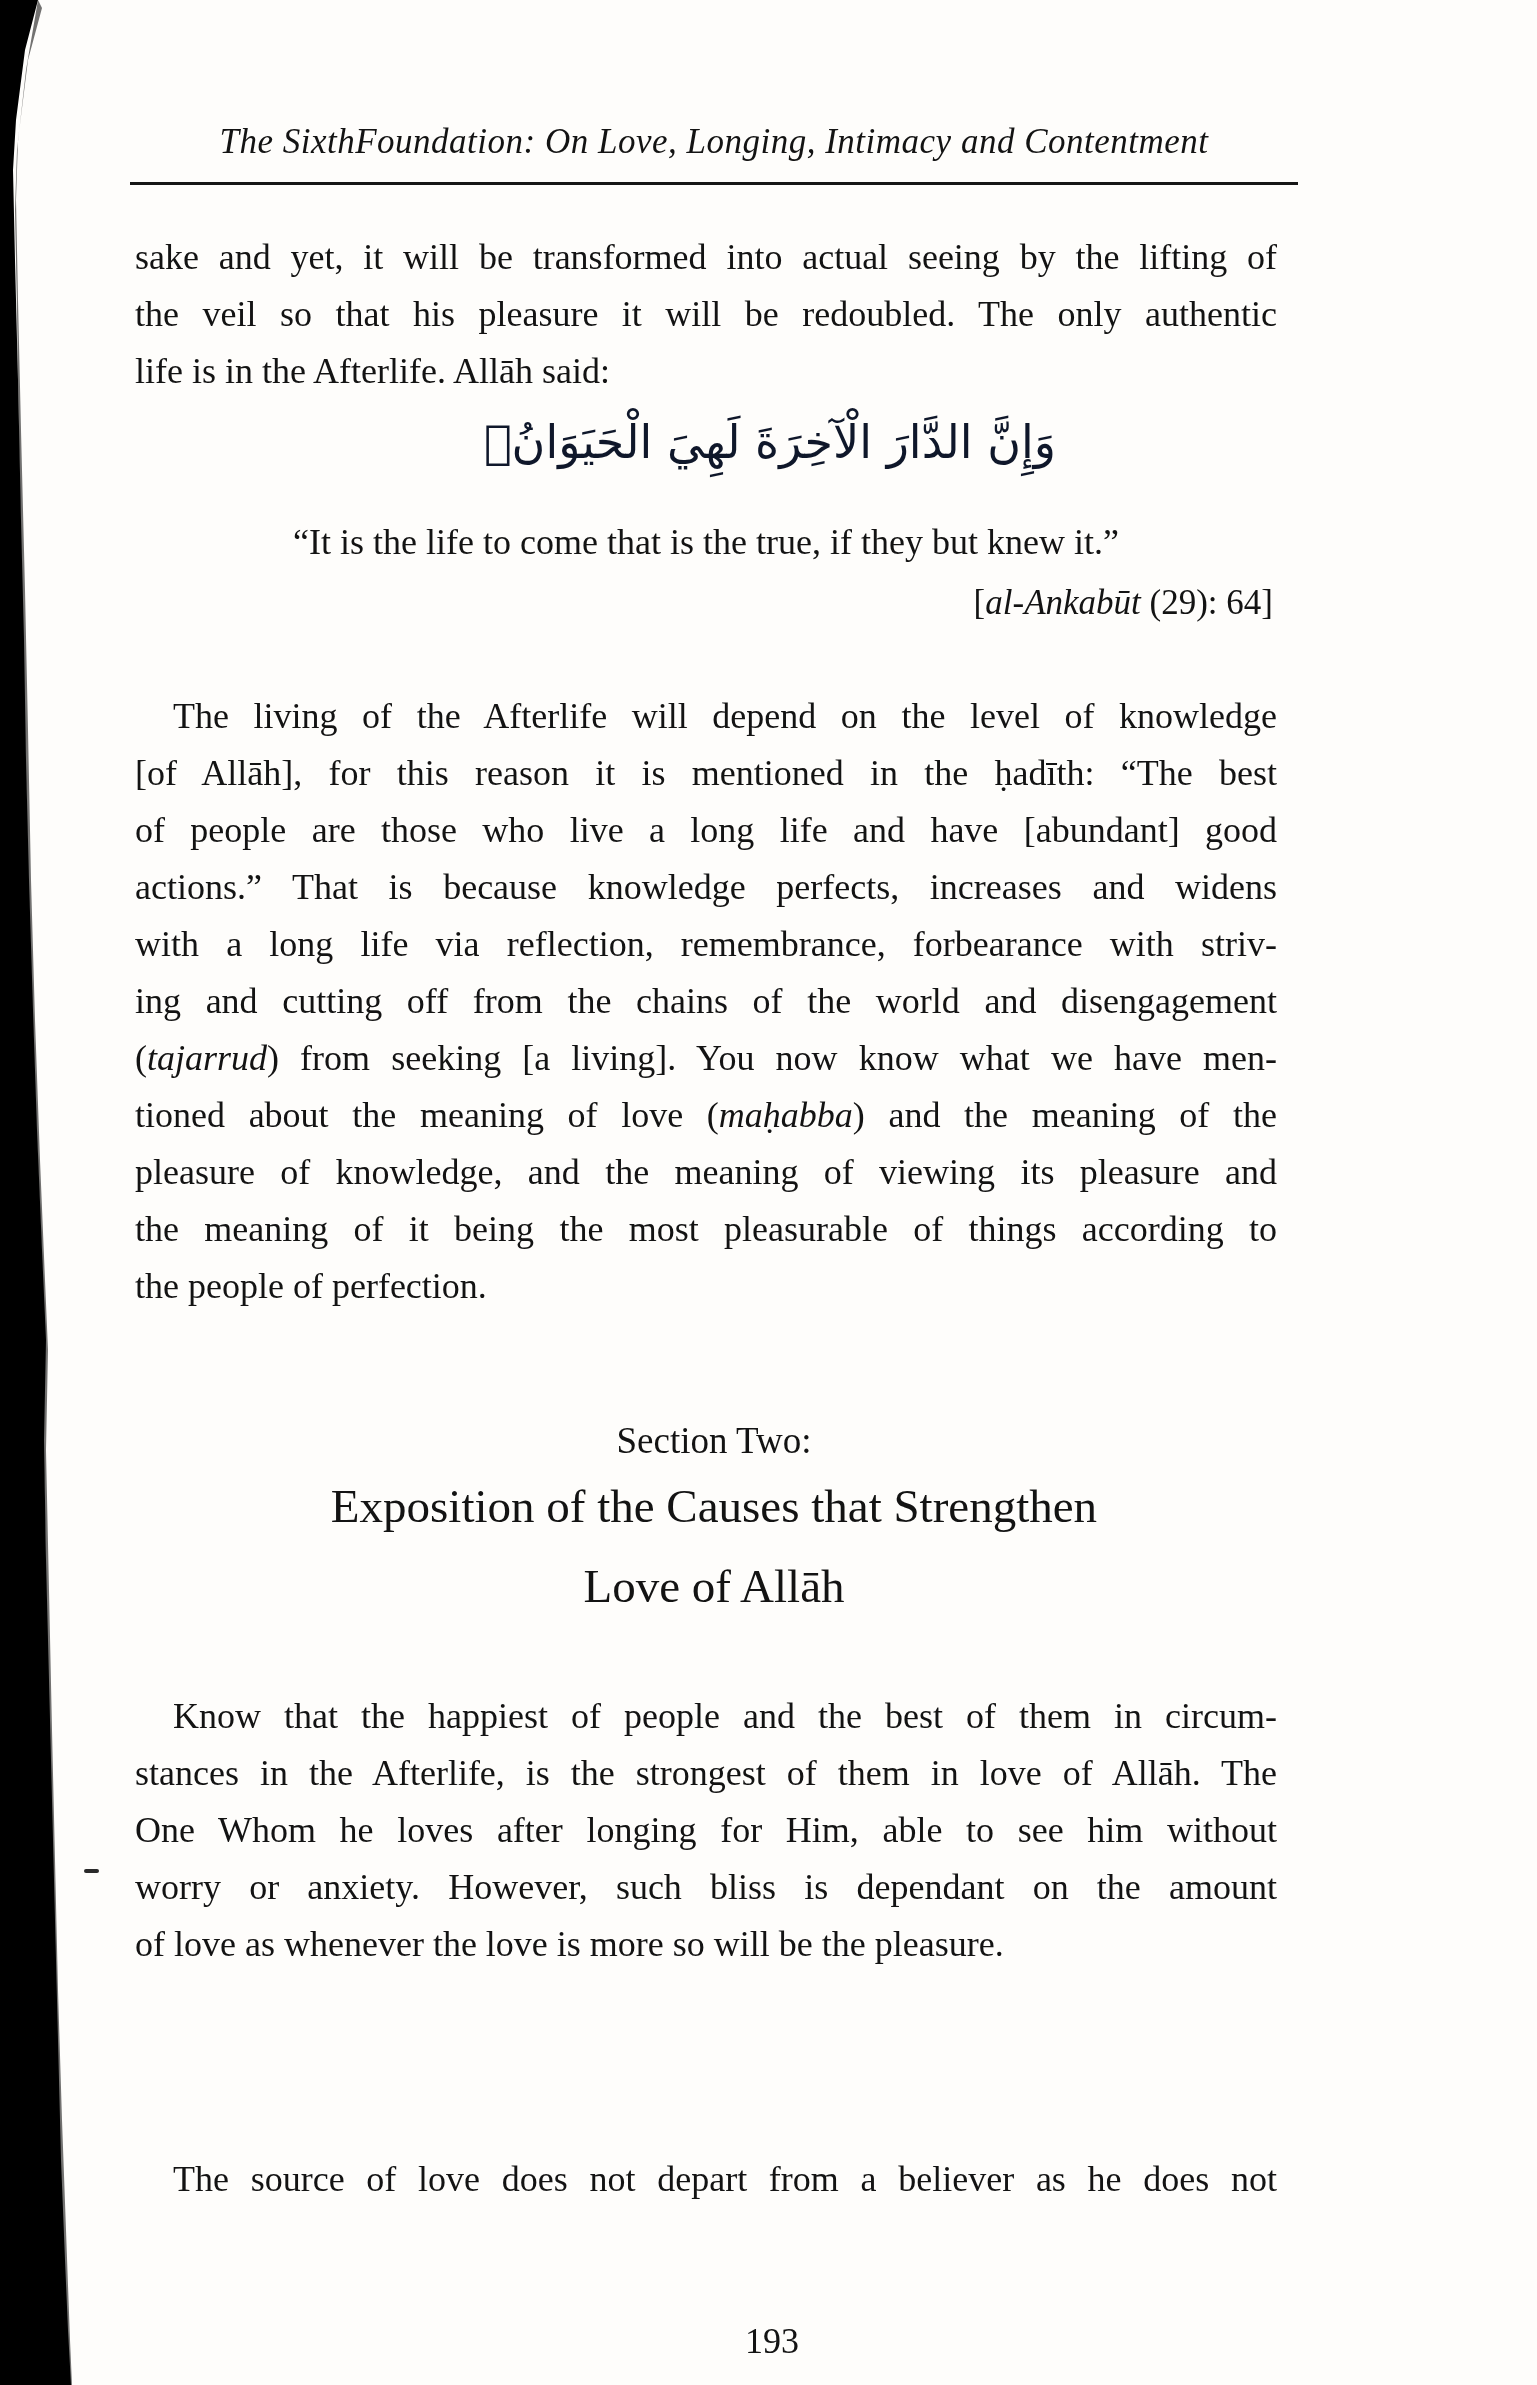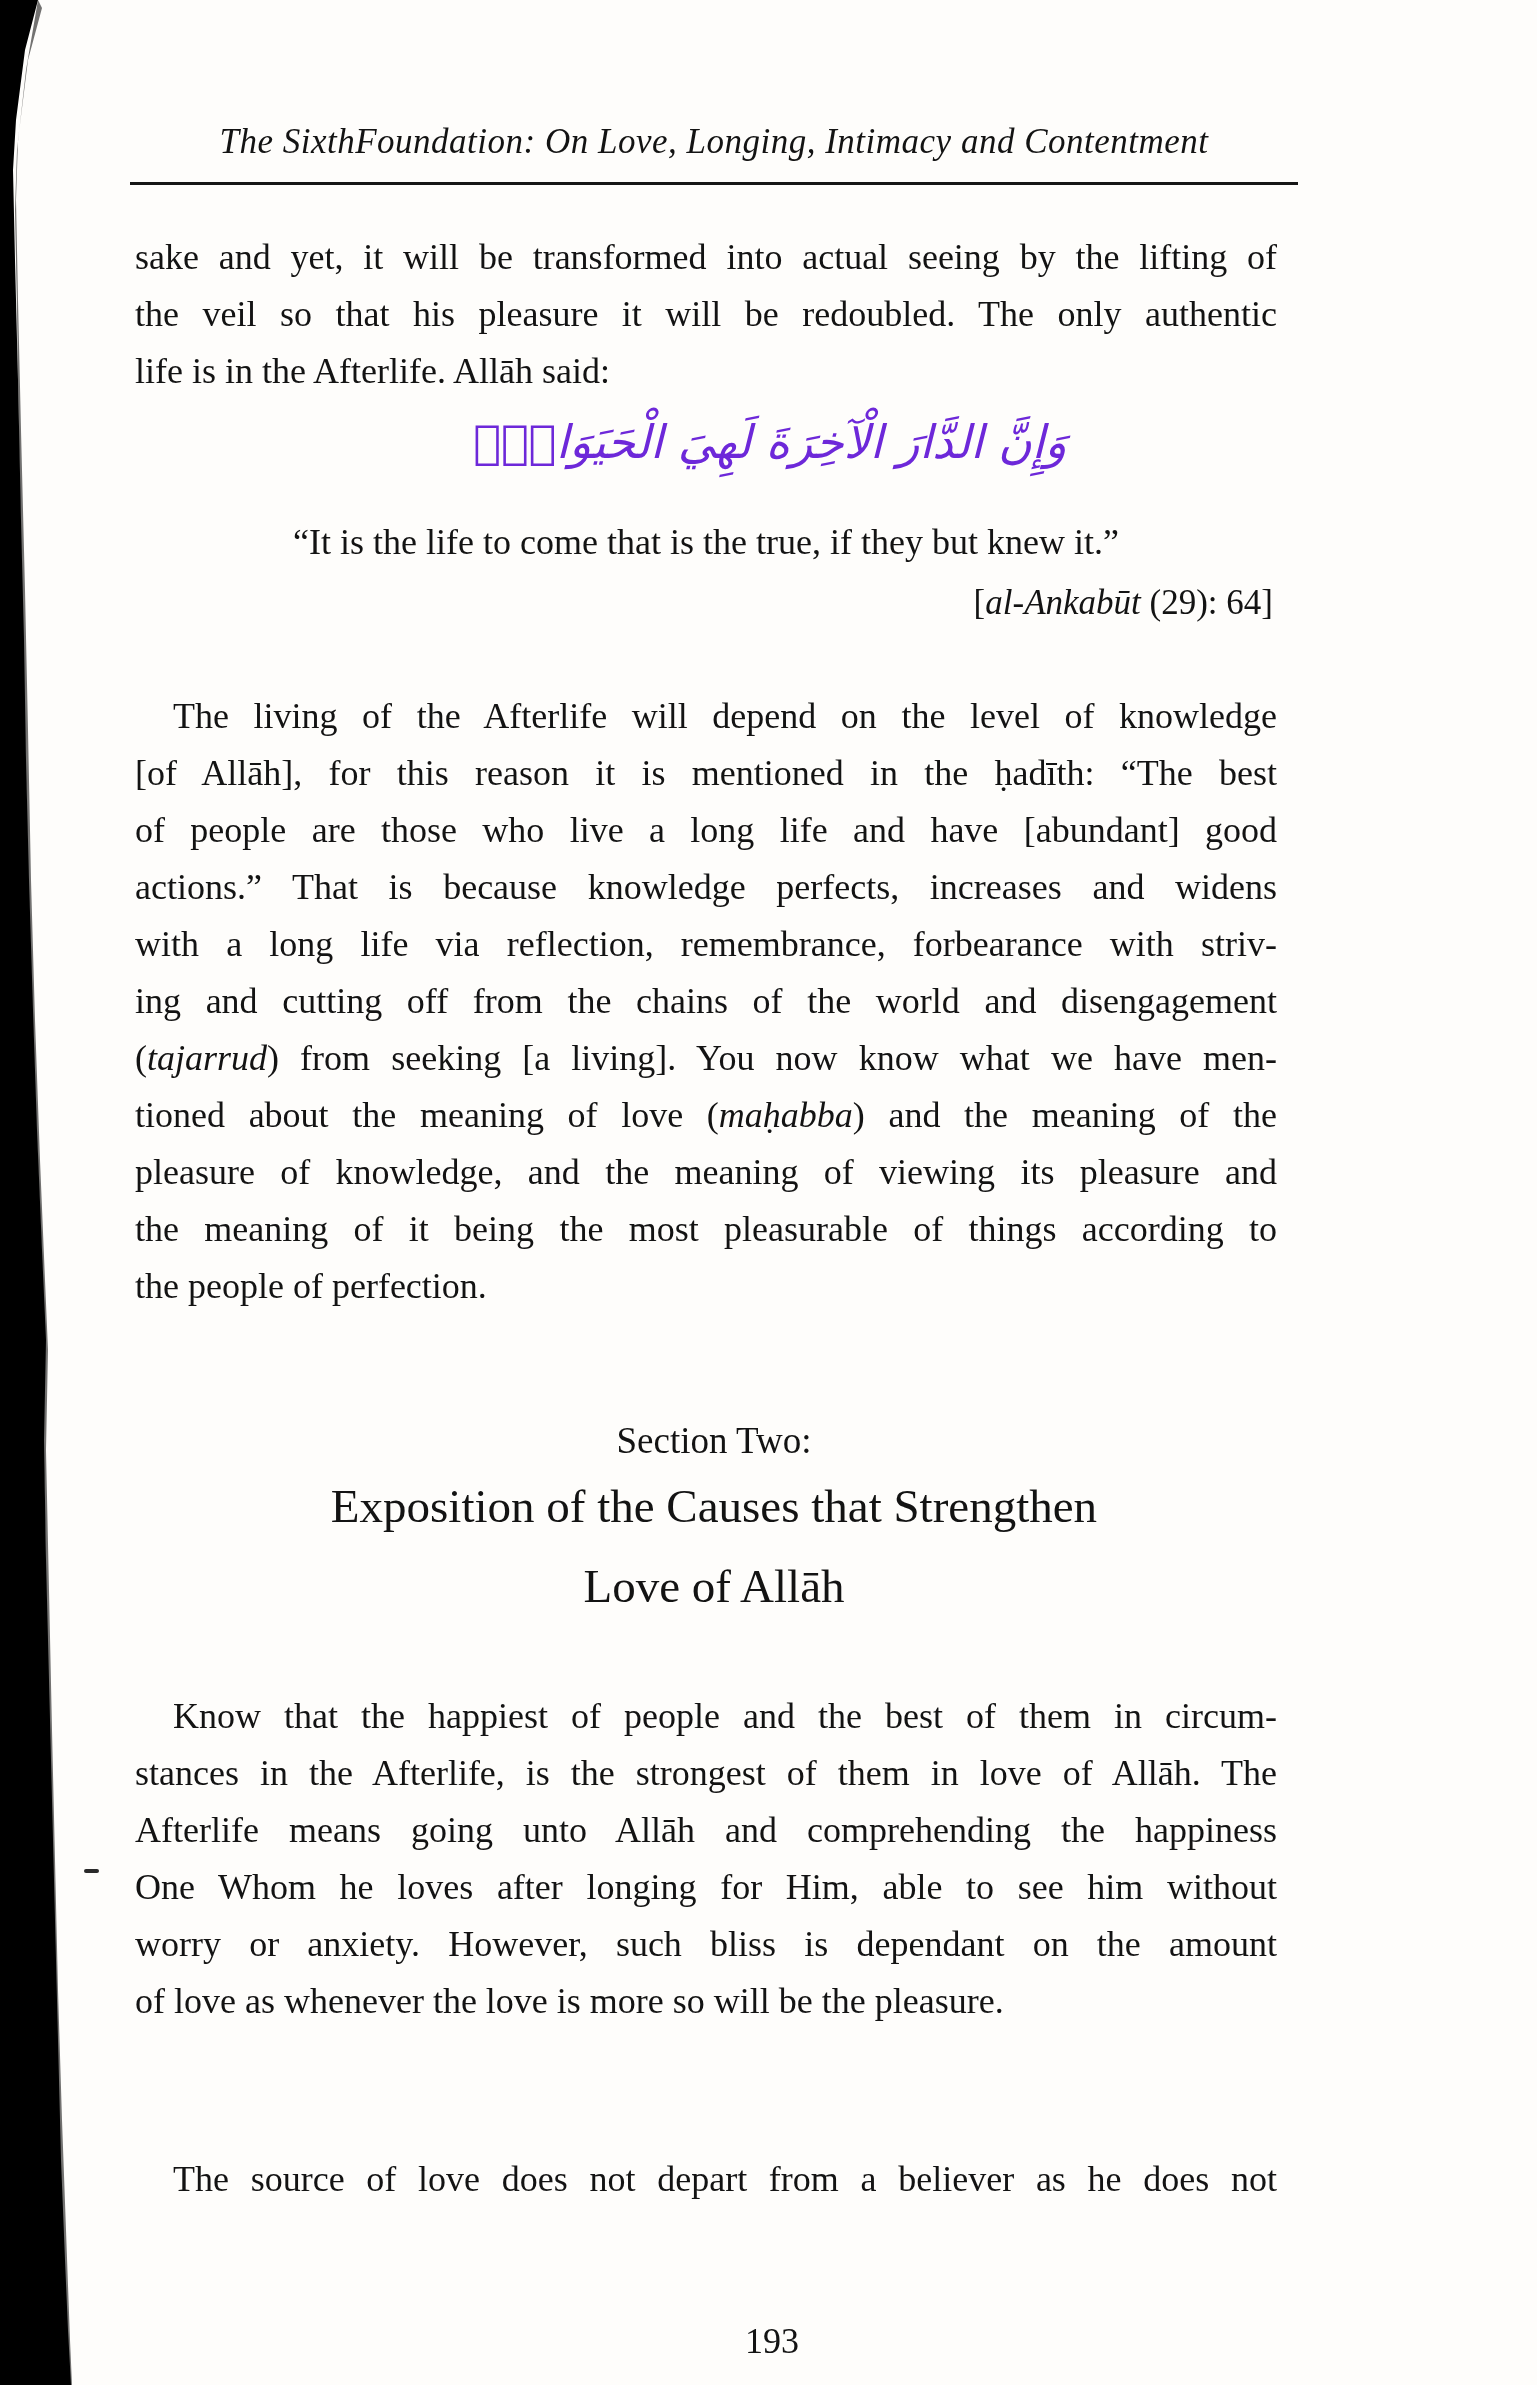--- a/index.html
+++ b/index.html
@@ -48,22 +48,21 @@
   .para.indent .line:first-child { text-indent: 38px; }
 
   .arabic-verse {
     top: 392px;
     text-align: center;
     transform: translateX(64px);
     font-family: "DejaVu Sans", sans-serif;
     font-size: 46px;
     line-height: 100px;
     direction: rtl;
-    color: #6d28d9;
-    font-style: italic;
+    color: #0f172a;
   }
   .quote-line {
     top: 514px;
     text-align: center;
     font-size: 36px;
     line-height: 57px;
   }
   .citation-line {
     top: 574px;
     font-size: 35px;
@@ -166,21 +165,20 @@
 
   <div class="abs section-kicker" style="left:143px;width:1142px;">Section Two:</div>
   <div class="abs section-title-1" style="left:143px;width:1142px;">Exposition of the Causes that Strengthen</div>
   <div class="abs section-title-2" style="left:143px;width:1142px;">Love of Allāh</div>
 
   <div class="margin-mark"></div>
 
   <div class="block para indent para3">
       <div class="line just">Know that the happiest of people and the best of them in circum-</div>
       <div class="line just">stances in the Afterlife, is the strongest of them in love of Allāh. The</div>
-      <div class="line just">Afterlife means going unto Allāh and comprehending the happiness</div>
       <div class="line just">One Whom he loves after longing for Him, able to see him without</div>
       <div class="line just">worry or anxiety. However, such bliss is dependant on the amount</div>
       <div class="line">of love as whenever the love is more so will be the pleasure.</div>
     </div>
 
   <div class="block para indent para4">
       <div class="line just">The source of love does not depart from a believer as he does not</div>
     </div>
 
   <div class="page-number">193</div>

